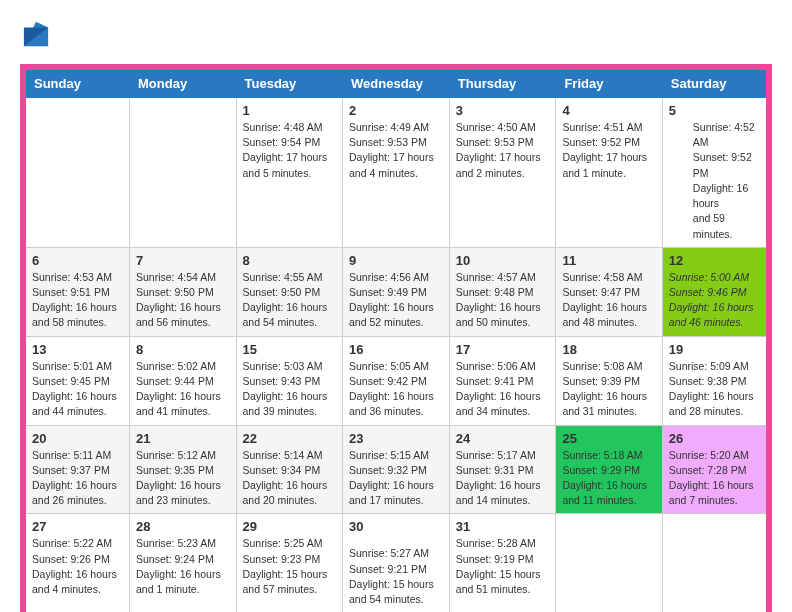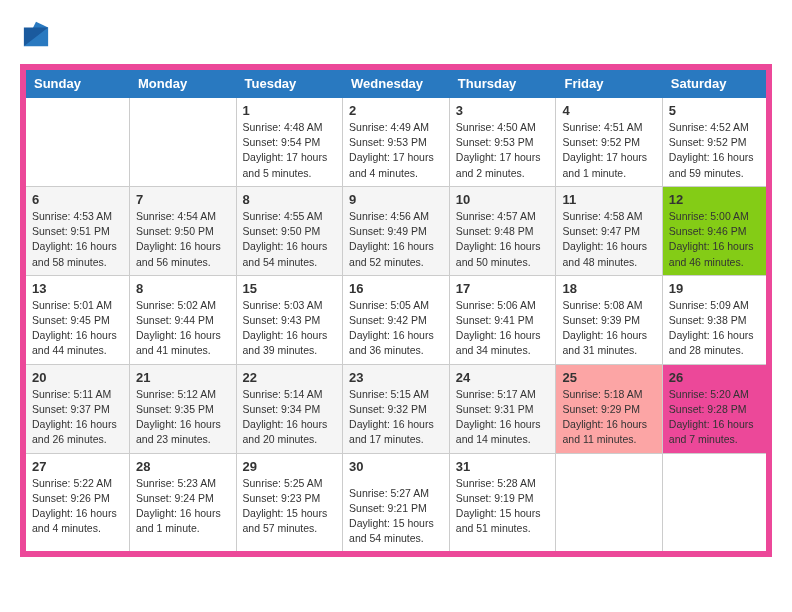--- a/index.html
+++ b/index.html
@@ -148,21 +148,21 @@
         </td>
         <td>
           <span class="day-num">4</span>
           <div class="day-info" style="white-space: pre-line;">Sunrise: 4:51 AM
 Sunset: 9:52 PM
 Daylight: 17 hours
 and 1 minute.</div>
         </td>
         <td>
           <span class="day-num">5</span>
-          <div class="day-info" style="white-space: pre-line;">Sunrise: 4:52 AM
+          <div class="day-info" style="white-space: pre-line; margin-left: 24px;">Sunrise: 4:52 AM
 Sunset: 9:52 PM
 Daylight: 16 hours
 and 59 minutes.</div>
         </td>
       </tr>
       <tr>
         <td style="background: rgb(245, 245, 245);">
           <span class="day-num">6</span>
           <div class="day-info" style="white-space: pre-line;">Sunrise: 4:53 AM
 Sunset: 9:51 PM
@@ -199,21 +199,21 @@
         </td>
         <td style="background: rgb(245, 245, 245);">
           <span class="day-num">11</span>
           <div class="day-info" style="white-space: pre-line;">Sunrise: 4:58 AM
 Sunset: 9:47 PM
 Daylight: 16 hours
 and 48 minutes.</div>
         </td>
         <td style="background: #84cc16;">
           <span class="day-num">12</span>
-          <div class="day-info" style="white-space: pre-line;">Sunrise: 5:00 AM
+          <div class="day-info" style="white-space: pre-line; font-style: italic;">Sunrise: 5:00 AM
 Sunset: 9:46 PM
 Daylight: 16 hours
 and 46 minutes.</div>
         </td>
       </tr>
       <tr>
         <td>
           <span class="day-num">13</span>
           <div class="day-info" style="white-space: pre-line;">Sunrise: 5:01 AM
 Sunset: 9:45 PM
@@ -292,31 +292,31 @@
 Daylight: 16 hours
 and 17 minutes.</div>
         </td>
         <td style="background: rgb(245, 245, 245);">
           <span class="day-num">24</span>
           <div class="day-info" style="white-space: pre-line;">Sunrise: 5:17 AM
 Sunset: 9:31 PM
 Daylight: 16 hours
 and 14 minutes.</div>
         </td>
-        <td style="background: #fca5a5;">
+        <td style="background: #22c55e;">
           <span class="day-num">25</span>
           <div class="day-info" style="white-space: pre-line;">Sunrise: 5:18 AM
 Sunset: 9:29 PM
 Daylight: 16 hours
 and 11 minutes.</div>
         </td>
-        <td style="background: #ec4899;">
+        <td style="background: #f0abfc;">
           <span class="day-num">26</span>
           <div class="day-info" style="white-space: pre-line;">Sunrise: 5:20 AM
-Sunset: 9:28 PM
+Sunset: 7:28 PM
 Daylight: 16 hours
 and 7 minutes.</div>
         </td>
       </tr>
       <tr>
         <td>
           <span class="day-num">27</span>
           <div class="day-info" style="white-space: pre-line;">Sunrise: 5:22 AM
 Sunset: 9:26 PM
 Daylight: 16 hours

